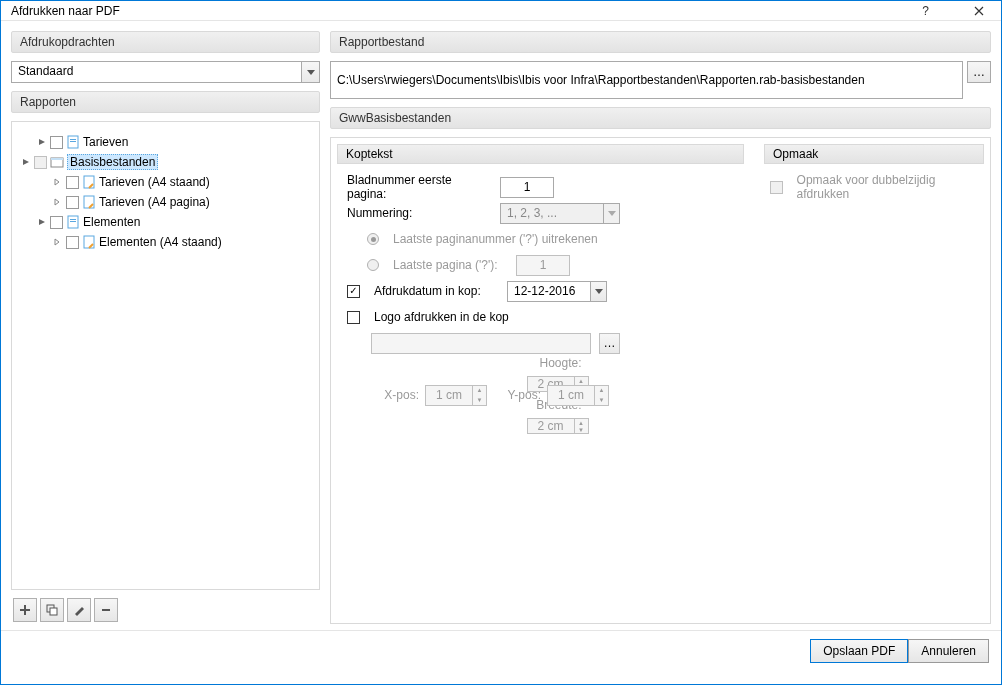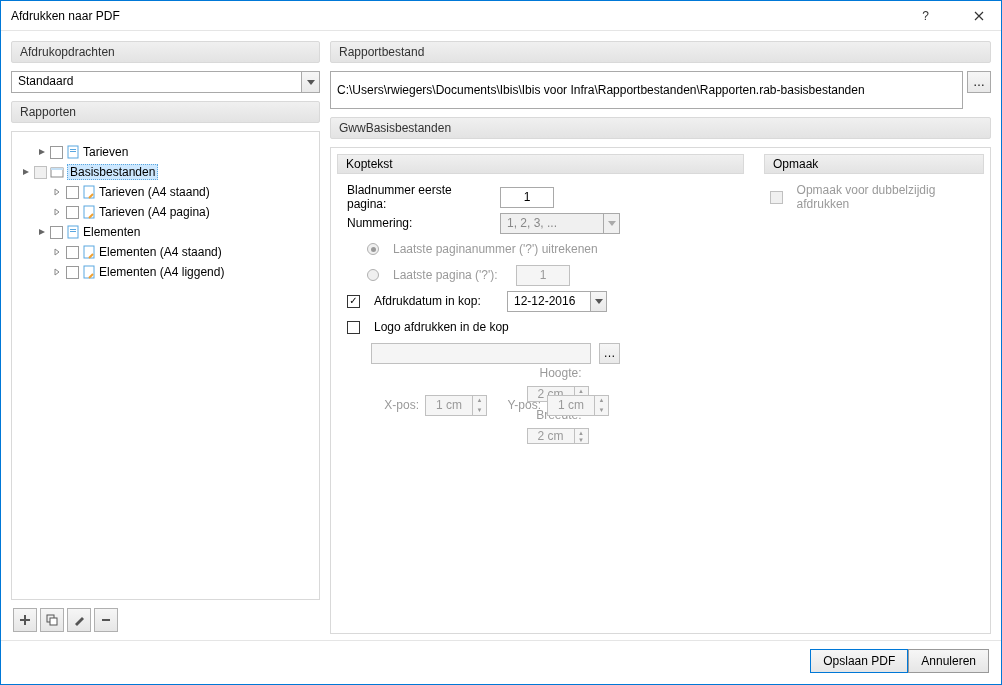--- a/index.html
+++ b/index.html
@@ -1,18 +1,18 @@
 <!DOCTYPE html>
 <html><head>
 <meta charset="utf-8">
 <style>
 * { box-sizing: border-box; margin: 0; padding: 0; font-family: "Segoe UI", Tahoma, sans-serif; font-size: 12px; }
 body { background: #fff; width: 1002px; height: 685px; border: 1px solid #0078d7; overflow: hidden; }
 
-.titlebar { height: 30px; display: flex; align-items: center; padding: 0 0 0 10px; background: #fff; border-bottom: 1px solid #e5e5e5; gap: 8px; }
+.titlebar { height: 20px; display: flex; align-items: center; padding: 0 0 0 10px; background: #fff; border-bottom: 1px solid #e5e5e5; gap: 8px; }
 .titlebar .title { flex: 1; }
 .titlebar .tbtn { width: 45px; height: 30px; display: flex; align-items: center; justify-content: center; color: #333; }
 
 .content { display: flex; padding: 10px 10px 6px 10px; gap: 10px; height: 609px; }
 .left { width: 309px; display: flex; flex-direction: column; gap: 8px; }
 .right { flex: 1; display: flex; flex-direction: column; gap: 8px; }
 
 .section-hdr { background: linear-gradient(#f0f0f0, #e3e3e3); border: 1px solid #d9d9d9; padding: 3px 8px; color: #333; border-radius: 2px; }
 
 .dropdown { display: flex; border: 1px solid #a9a9a9; height: 22px; background: #fff; }
@@ -184,35 +184,20 @@
             </span>
           <span class="cb"></span>
           <span class="ticon">
               <svg width="14" height="14" viewBox="0 0 14 14">
                 <rect x="2" y="1" width="10" height="12" fill="#fff" stroke="#5aa7e0"></rect>
                 <path d="M7 13 L11 9" stroke="#f0a030" stroke-width="2"></path>
               </svg>
             </span>
           <span>Elementen (A4 staand)</span>
         </div>
-        <div class="tree-row indent2">
-          <span class="tri">
-              <svg viewBox="0 0 8 8">
-                <path d="M1 1 L5 4 L1 7 Z" fill="none" stroke="#888"></path>
-              </svg>
-            </span>
-          <span class="cb"></span>
-          <span class="ticon">
-              <svg width="14" height="14" viewBox="0 0 14 14">
-                <rect x="2" y="1" width="10" height="12" fill="#fff" stroke="#5aa7e0"></rect>
-                <path d="M7 13 L11 9" stroke="#f0a030" stroke-width="2"></path>
-              </svg>
-            </span>
-          <span>Elementen (A4 liggend)</span>
-        </div>
       </div>
     </div>
     <div class="toolbar-bottom">
       <div class="tbx">
           <svg width="12" height="12" viewBox="0 0 12 12">
             <path d="M6 1 V11 M1 6 H11" stroke="#555" stroke-width="2"></path>
           </svg>
         </div>
       <div class="tbx">
           <svg width="12" height="12" viewBox="0 0 12 12">

